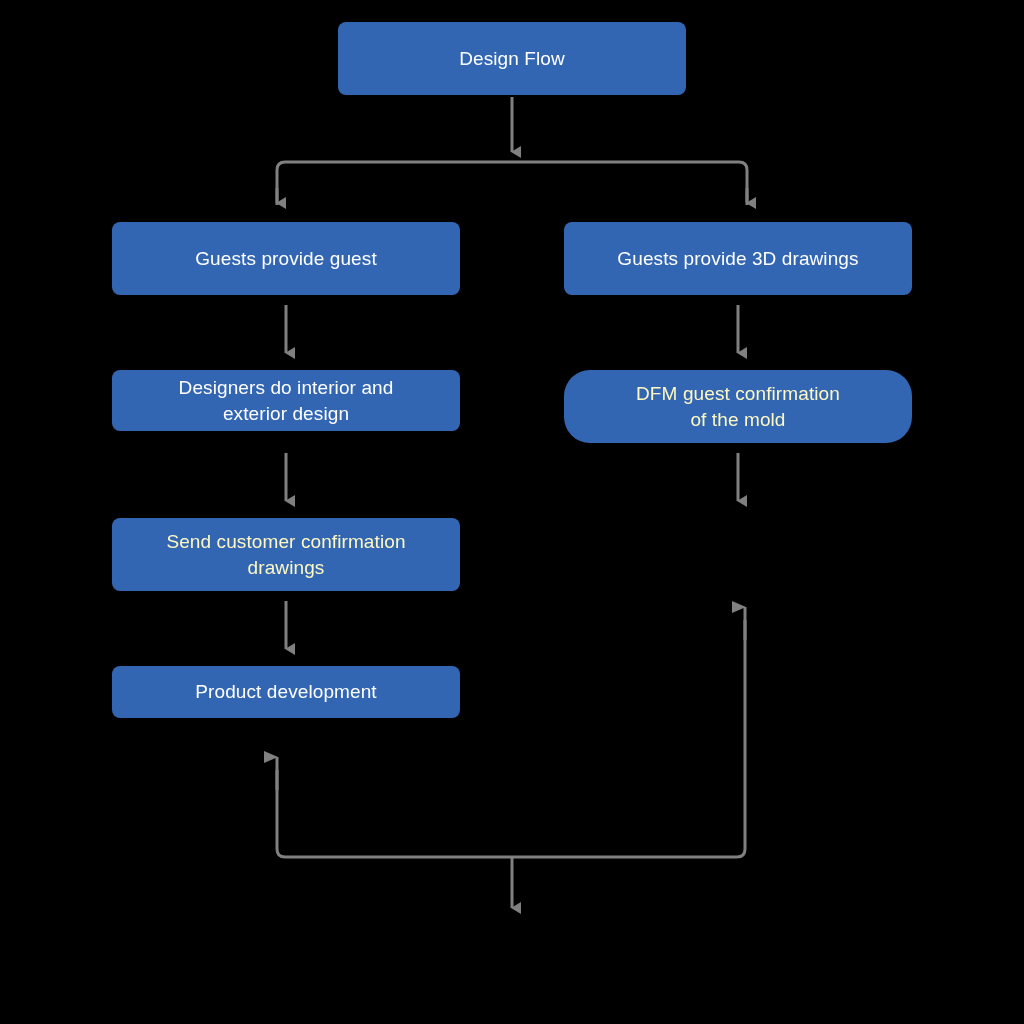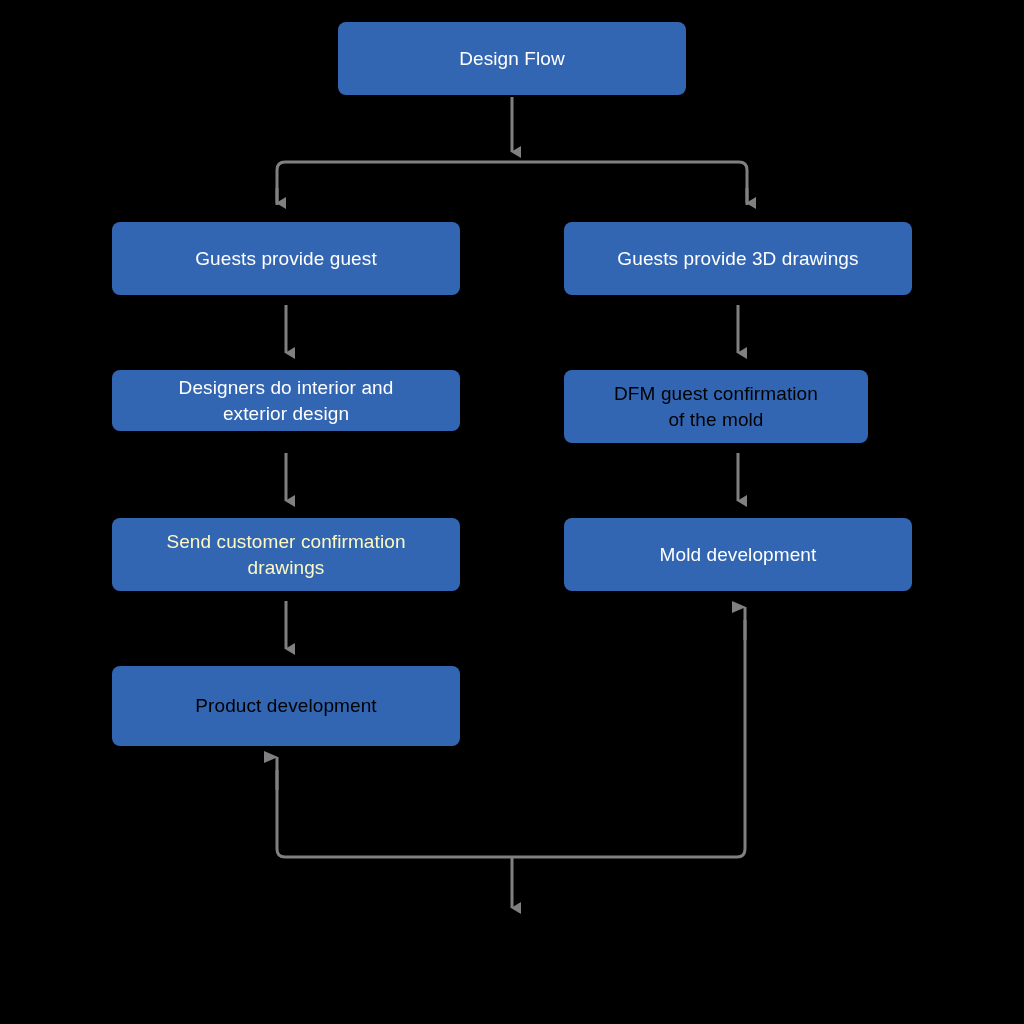--- a/index.html
+++ b/index.html
@@ -90,32 +90,29 @@
 
   <div class="node" style="left: 564px; top: 222px; width: 348px; height: 73px; background: rgb(51, 102, 178); color: rgb(255, 255, 255);">
     <span>Guests provide 3D drawings</span>
   </div>
 
   <div class="node" style="left: 112px; top: 370px; width: 348px; height: 61px; background: rgb(51, 102, 178); color: rgb(255, 255, 255);">
     <span>Designers do interior and
 exterior design</span>
   </div>
 
-  <div class="node" style="left: 564px; top: 370px; width: 304px; height: 73px; background: rgb(51, 102, 178); color: #000000;">
+  <div class="node" style="left: 564px; top: 370px; width: 348px; height: 73px; background: rgb(51, 102, 178); color: #fef9c3; border-radius: 26px;">
     <span>DFM guest confirmation
 of the mold</span>
   </div>
 
   <div class="node" style="left: 112px; top: 518px; width: 348px; height: 73px; background: rgb(51, 102, 178); color: #fef9c3;">
     <span>Send customer confirmation
 drawings</span>
   </div>
 
-  <div class="node" style="left: 564px; top: 518px; width: 348px; height: 73px; background: rgb(51, 102, 178); color: rgb(255, 255, 255);">
-    <span>Mold development</span>
-  </div>
 
-  <div class="node" style="left: 112px; top: 666px; width: 348px; height: 80px; background: rgb(51, 102, 178); color: #000000;">
+  <div class="node" style="left: 112px; top: 666px; width: 348px; height: 52px; background: rgb(51, 102, 178); color: #ffffff;">
     <span>Product development</span>
   </div>
 
 
 </div>
 
 </body></html>

